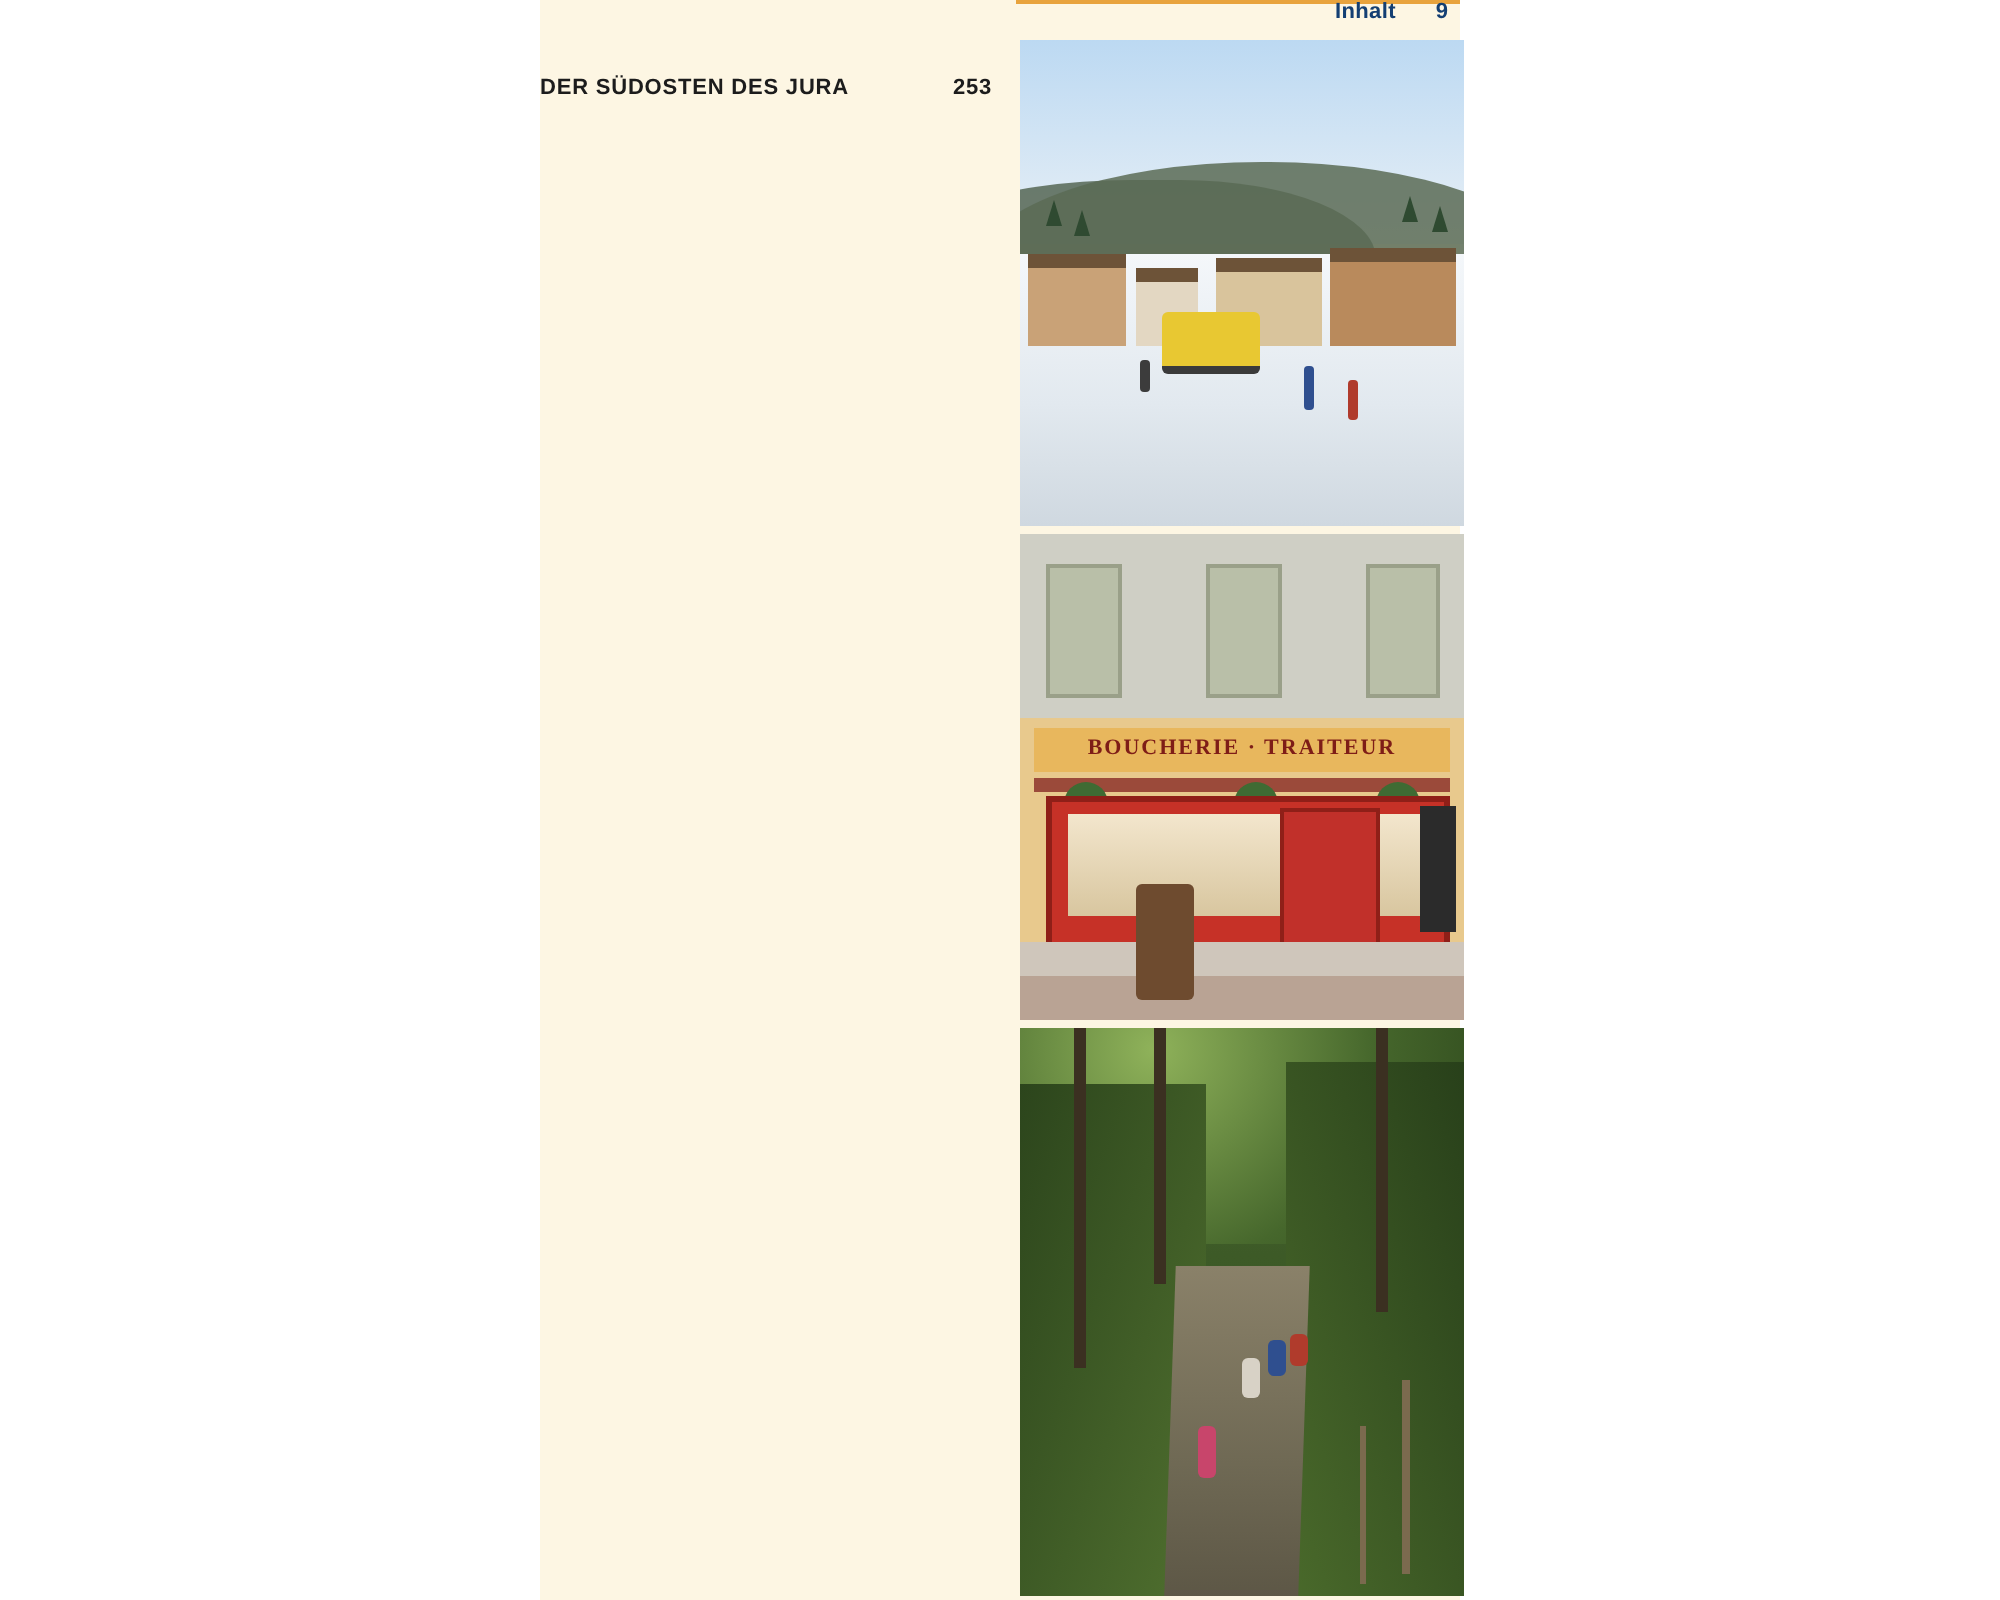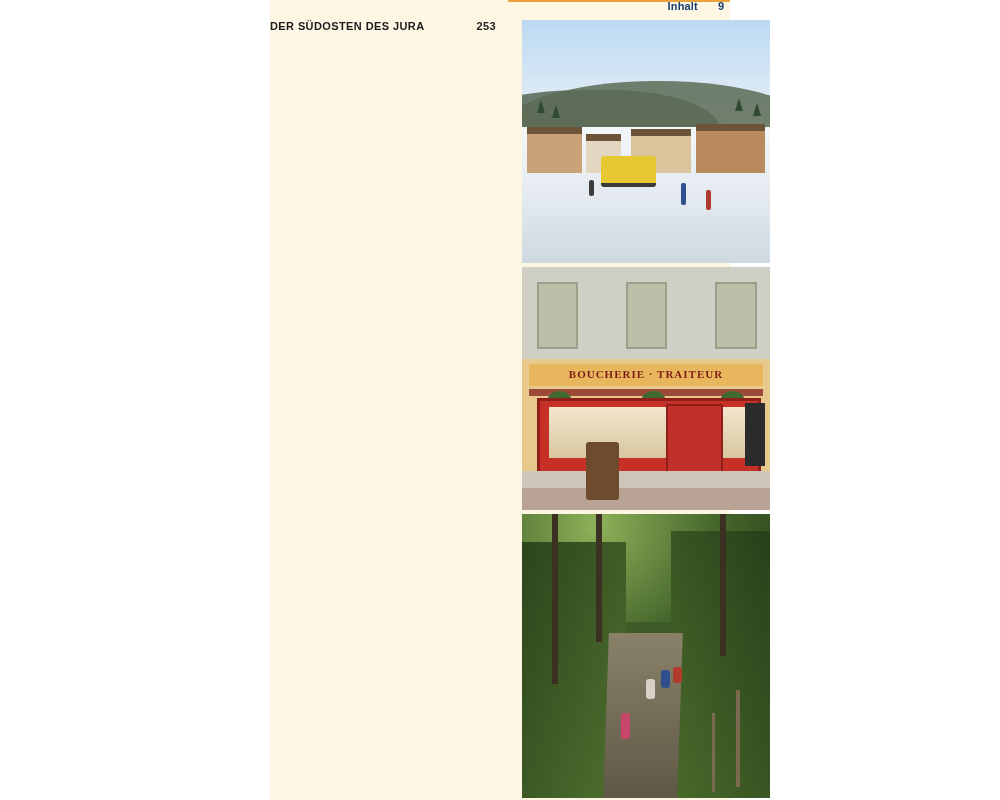--- a/index.html
+++ b/index.html
@@ -73,41 +73,42 @@
   .row {
     display: flex;
     align-items: baseline;
     font-size: 11px;
     color: #1c1c1c;
     line-height: 16.2px;
   }
   .row .label {
     flex: 1 1 auto;
     padding-right: 6px;
+    margin-top: 18px;
   }
   .row .page {
     flex: 0 0 auto;
     width: 26px;
     text-align: right;
     background: transparent;
     position: static;
   }
 
   
   .photos {
     position: absolute;
     left: 506px;
     top: 20px;
     width: 222px;
     height: 778px;
   }
   .photo {
     position: absolute;
-    left: 16px;
-    width: 248px;
+    left: 4px;
+    width: 222px;
     overflow: hidden;
   }
   .photo1 { top: 0px; height: 243px; }
   .photo2 { top: 247px; height: 243px; }
   .photo3 { top: 494px; height: 284px; }
 
   
   .p1-sky {
     position: absolute; left:0; top:0; width:100%; height:42%;
     background: linear-gradient(#bcd9f2, #dbe9f5 70%, #e9eef2);

